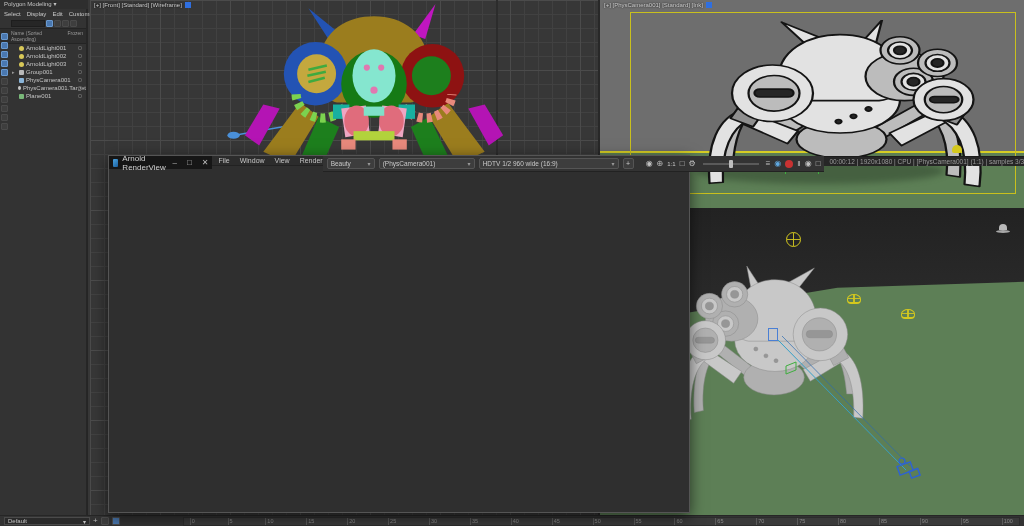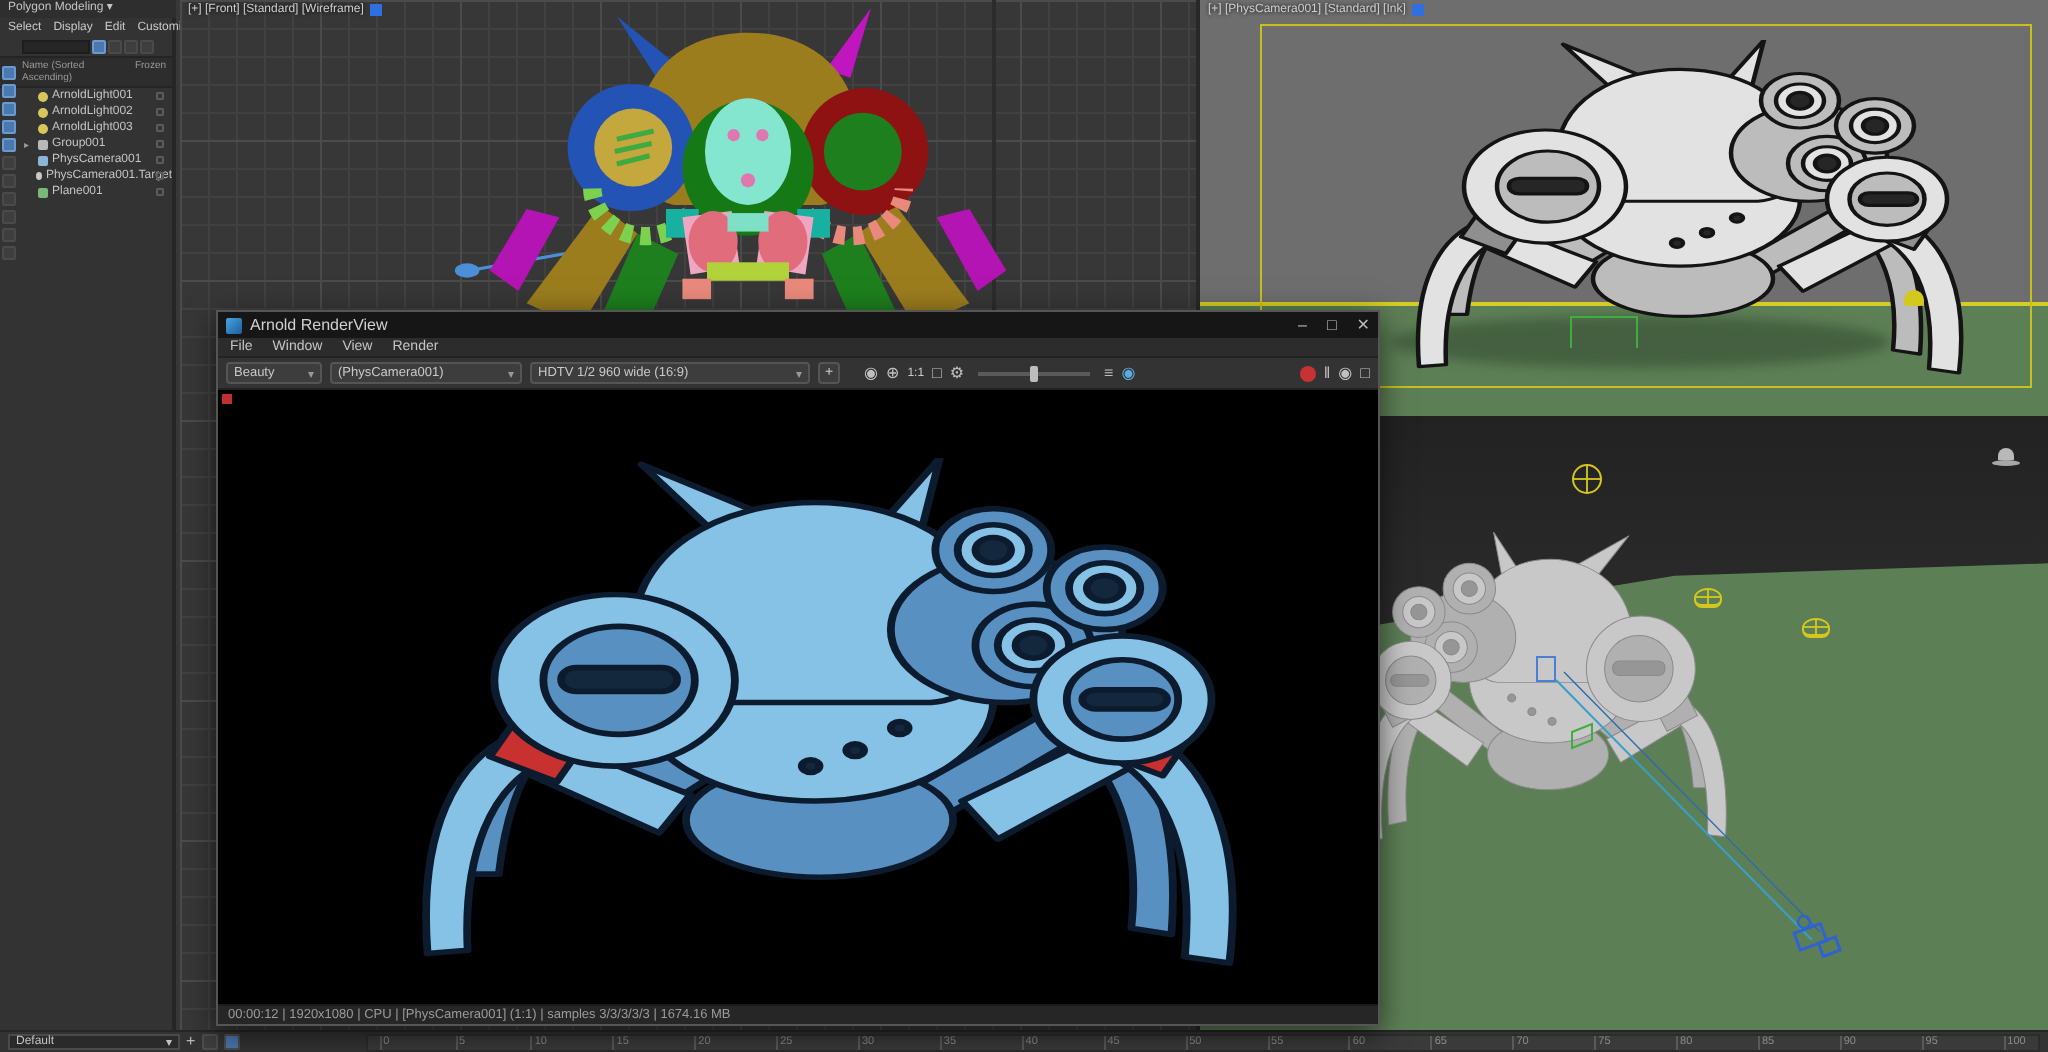--- a/index.html
+++ b/index.html
@@ -81,21 +81,21 @@
   .wire-light.half { border-radius:50% 50% 4px 4px; border-bottom-width:2px; }
   .hat-icon { position:absolute; left:396px; top:16px; width:14px; height:9px; }
   .hat-icon::before { content:""; position:absolute; left:3px; top:0; width:8px; height:6px;
     background:#b9b9b9; border-radius:4px 4px 0 0; }
   .hat-icon::after { content:""; position:absolute; left:0; bottom:0; width:14px; height:3px;
     background:#a8a8a8; border-radius:50%; }
   .sel-bracket { position:absolute; border:1px solid #4a7fd4; }
 
   
   .renderview { position:absolute; left:108px; top:155px; width:582px; height:358px; background:#2f2f2f;
-    border:1px solid #555; box-shadow:0 4px 14px rgba(0,0,0,.6); z-index:10; display:flex; flex-direction:column; }
+    border:1px solid #555; box-shadow:0 4px 14px rgba(0,0,0,.6); z-index:10; display:flex; flex-direction:row; }
   .rv-title { height:13px; background:#161616; display:flex; align-items:center; padding:0 4px; gap:4px;
     color:#d0d0d0; font-size:8px; }
   .rv-logo { width:8px; height:8px; background:linear-gradient(135deg,#4aa3e0,#1a5f9e); border-radius:1px; }
   .rv-winbtns { margin-left:auto; display:flex; gap:10px; color:#bbb; font-size:8px; }
   .rv-winbtns span { cursor:default; }
   .rv-menubar { height:10px; background:#2c2c2c; display:flex; gap:10px; align-items:center;
     padding-left:6px; font-size:7px; color:#c5c5c5; border-bottom:1px solid #222; }
   .rv-toolbar { height:16px; background:#333; display:flex; align-items:center; gap:4px; padding:0 4px;
     border-bottom:1px solid #222; font-size:6.5px; color:#c9c9c9; }
   .rv-dd { height:11px; background:#3d3d3d; border:1px solid #555; border-radius:2px;

